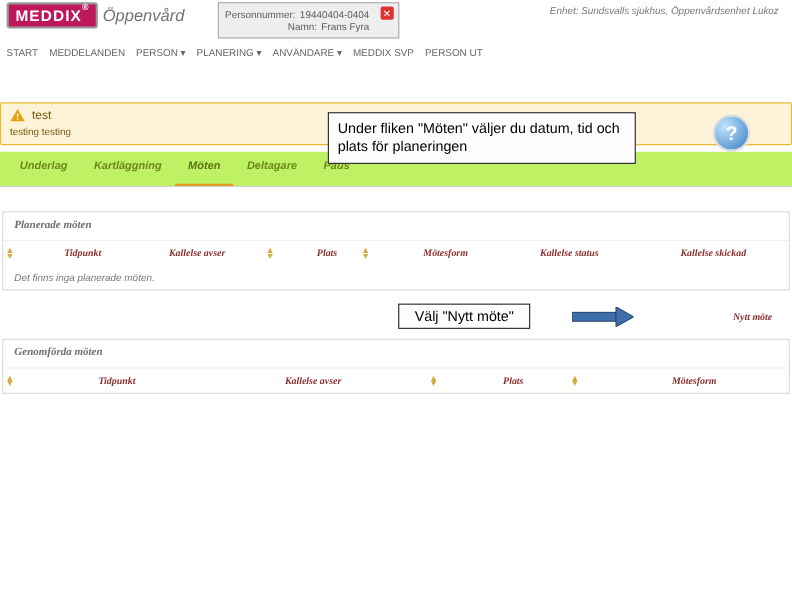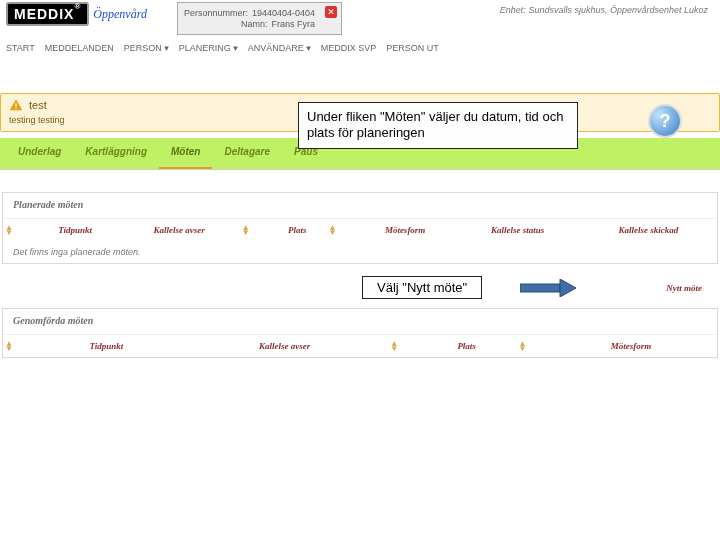--- a/index.html
+++ b/index.html
@@ -1,21 +1,21 @@
 <!DOCTYPE html>
 <html><head>
 <meta charset="utf-8">
 <style>
   *{box-sizing:border-box;margin:0;padding:0;}
   body{width:720px;height:540px;font-family:Arial,Helvetica,sans-serif;font-size:10px;color:#333;background:#fff;position:relative;overflow:hidden;}
   .top-area{display:flex;align-items:flex-start;padding:2px 4px 2px 4px;gap:30px;}
   .logo-block{display:flex;align-items:center;gap:4px;padding-left:2px;}
-  .logo-box{background:#000000;color:#fff;font-weight:bold;font-size:14px;letter-spacing:1px;padding:2px 6px;border-radius:3px;border:2px solid #999;position:relative;}
+  .logo-box{background:#be185d;color:#fff;font-weight:bold;font-size:14px;letter-spacing:1px;padding:2px 6px;border-radius:3px;border:2px solid #999;position:relative;}
   .logo-box:after{content:"®";font-size:8px;vertical-align:super;position:relative;top:-4px;}
-  .sub-logo{font-style:italic;font-size:12px;color:#1d4ed8;font-family:Liberation Serif, serif;}
+  .sub-logo{font-style:italic;font-size:15px;color:#737373;font-family:Liberation Sans, sans-serif;}
   .patient-box{border:1px solid #aaa;background:#eee;padding:4px 26px 4px 6px;font-size:9px;color:#5b5b5b;position:relative;}
   .patient-box .row{display:flex;gap:4px;margin:1px 0;justify-content:flex-end;}
   .patient-box .lbl{}
   .patient-box .val{}
   .close-x{position:absolute;top:3px;right:4px;width:12px;height:12px;background:#d33;color:#fff;font-size:9px;line-height:12px;text-align:center;border-radius:2px;cursor:pointer;}
   .unit{margin-left:auto;font-size:9px;color:#777;font-style:italic;padding-top:3px;padding-right:8px;}
   .menu-bar{margin-top:4px;padding:2px 6px;display:flex;align-items:center;gap:10px;font-size:9px;color:#666;position:relative;}
   .menu-item{white-space:nowrap;}
   .tooltip1{position:absolute;top:102px;left:298px;width:280px;background:#fdfdfd;border:1px solid #222;padding:6px 8px;font-size:13px;line-height:1.25;z-index:5;color:#000;}
   .help-circle{position:absolute;top:104px;right:38px;width:34px;height:34px;border-radius:50%;background:radial-gradient(circle at 30% 30%,#bfe3ff,#3a7ec4);display:flex;align-items:center;justify-content:center;color:#fff;font-weight:bold;font-size:18px;border:2px solid #ddd;}

